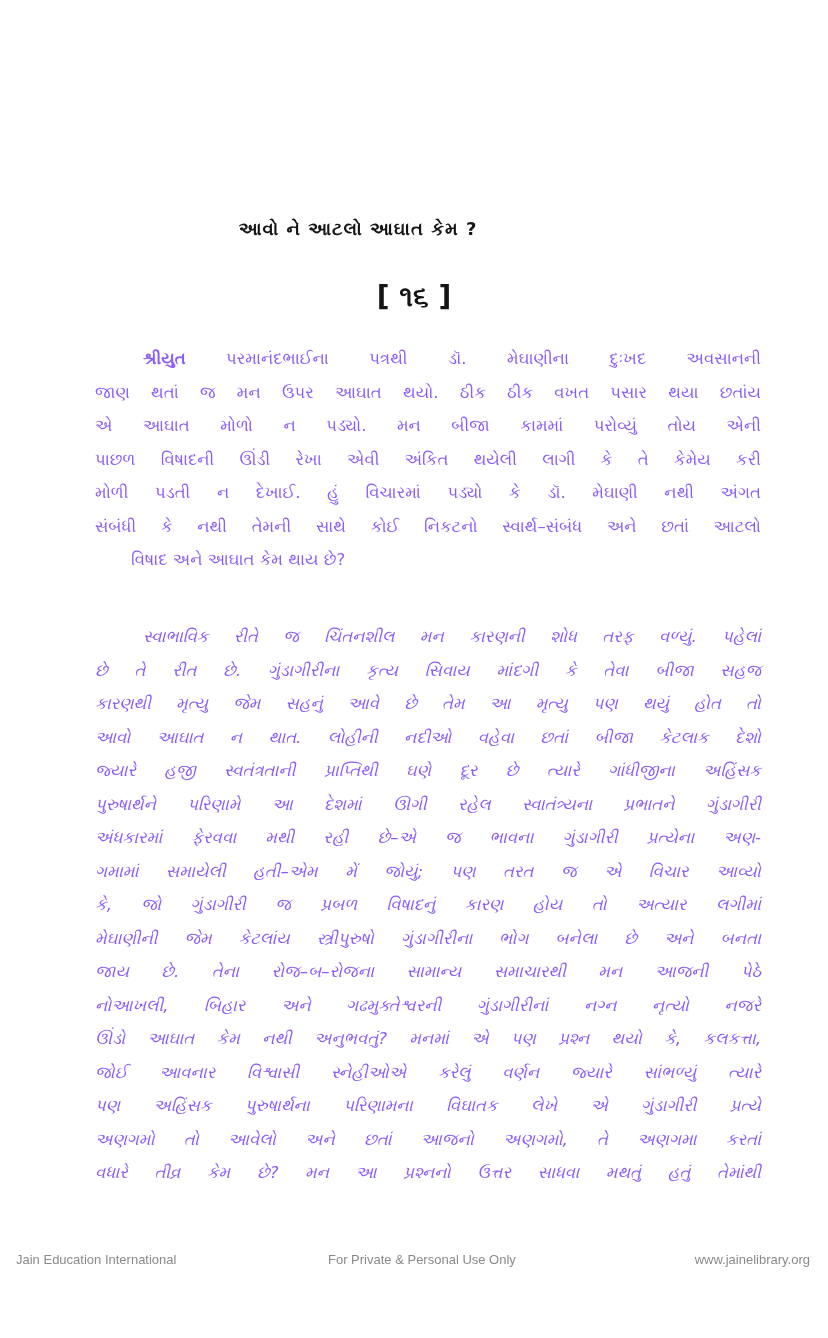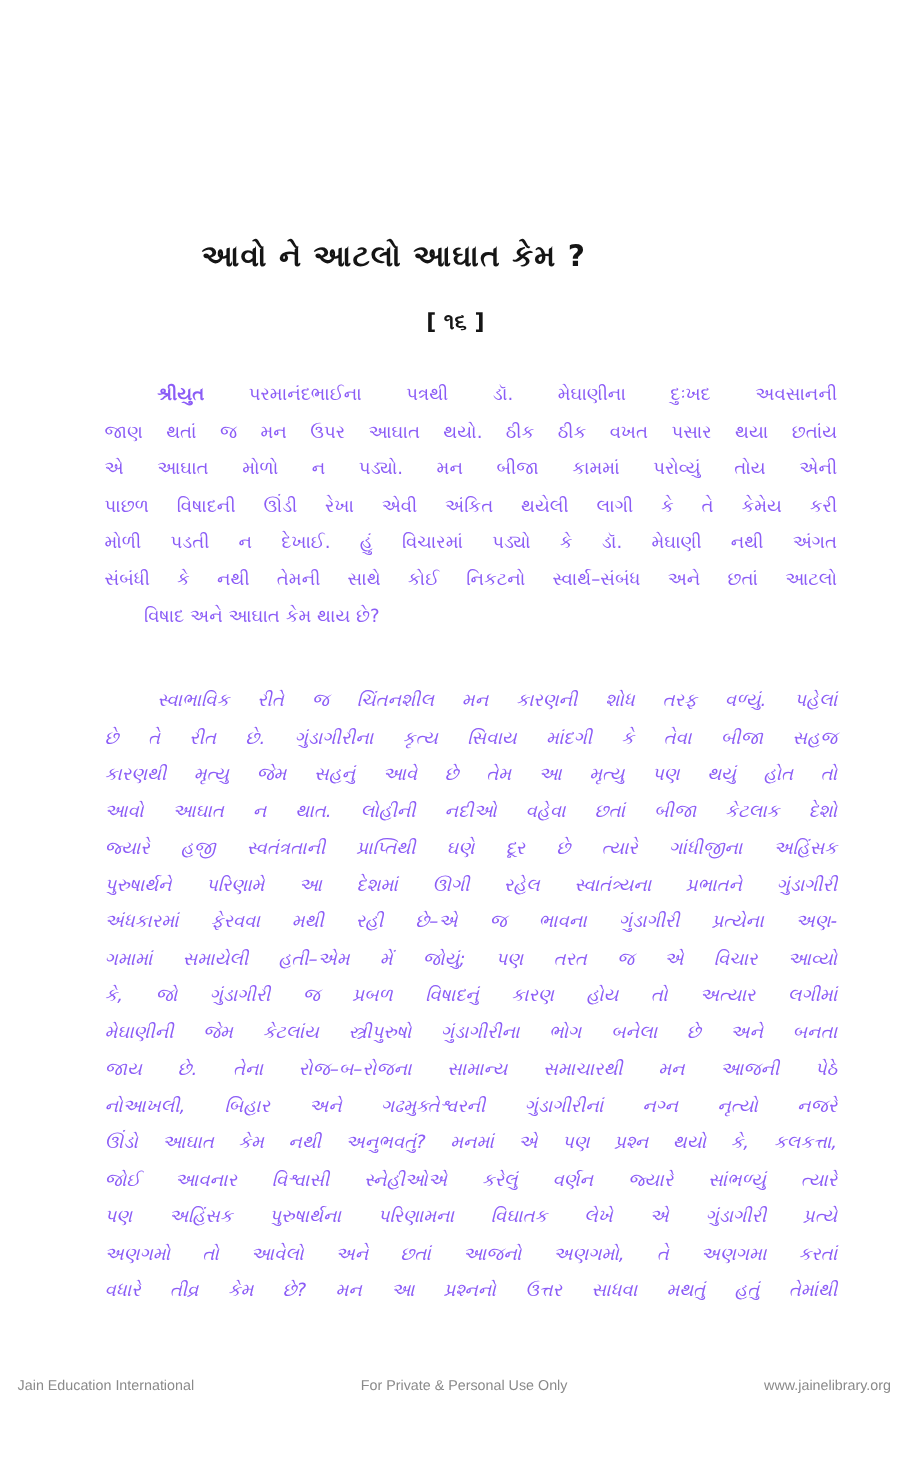--- a/index.html
+++ b/index.html
@@ -20,32 +20,32 @@
       left: 0; top: 0;
       width: 828px;
       height: 1338px;
     }
     .title {
       position: absolute;
       top: 218px;
       left: 0;
       width: 716px;
       text-align: center;
-      font-size: 27px;
+      font-size: 18px;
       font-weight: bold;
       letter-spacing: 1px;
       color: #151515;
     }
     .chapter-no {
       position: absolute;
       top: 280px;
       left: 0;
       width: 828px;
       text-align: center;
-      font-size: 20px;
+      font-size: 28px;
       font-weight: bold;
       color: #151515;
     }
     .body-text {
       position: absolute;
       left: 95px;
       width: 666px;
       font-size: 16.5px;
       color: #8b5cf6;
     }

